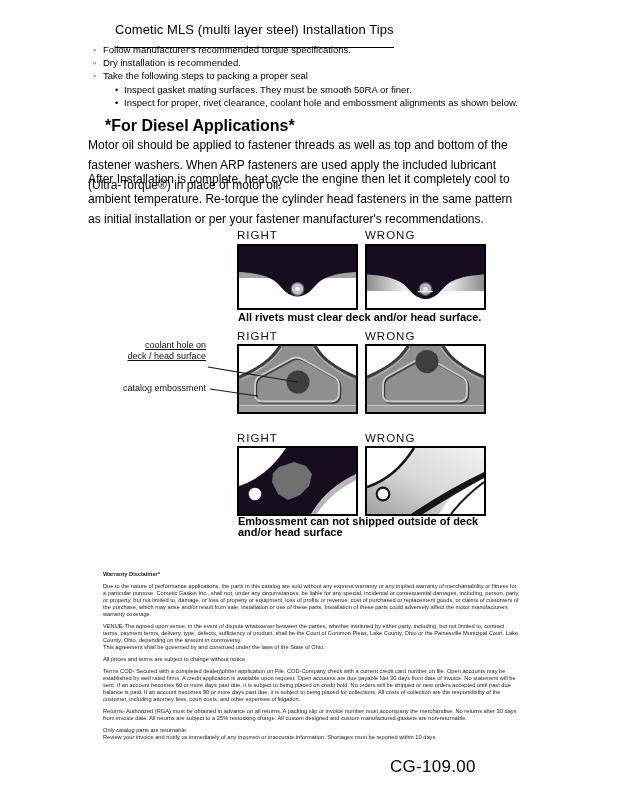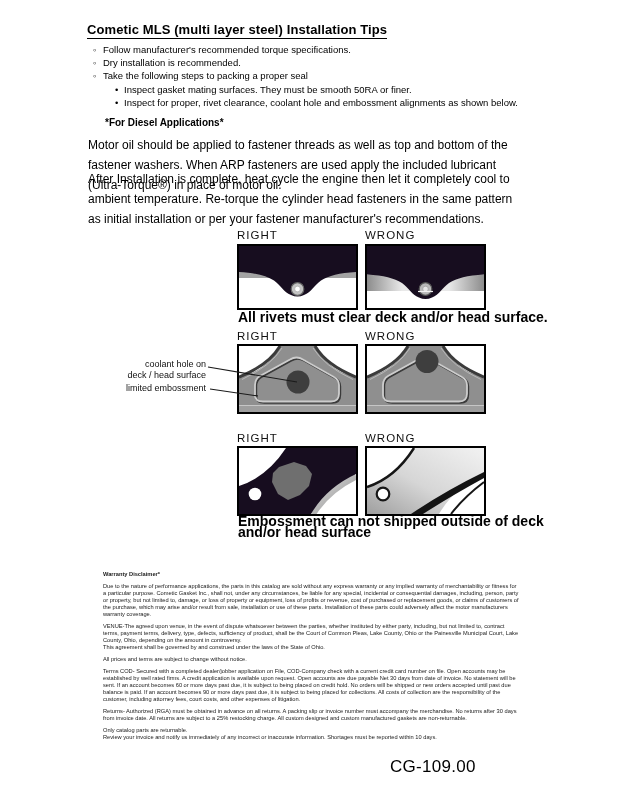--- a/index.html
+++ b/index.html
@@ -2,37 +2,37 @@
 <html><head>
 <meta charset="utf-8">
 <style>
   html,body{margin:0;padding:0;background:#ffffff;}
   .page{
     position:relative;width:618px;height:800px;background:#ffffff;overflow:hidden;
     font-family:"Liberation Sans", sans-serif;color:#000;
   }
   .abs{position:absolute;}
   .doc-title{
-    left:87px;top:22px;font-size:13px;font-weight:bold;
-    border-bottom:1.6px solid #000;padding-bottom:1px;letter-spacing:0.1px;
+    left:115px;top:22px;font-size:13px;font-weight:normal;
+    border-bottom:1.6px solid #000;padding-bottom:10px;letter-spacing:0.1px;
   }
   .bullets{left:93px;top:43px;font-size:9.5px;line-height:13.2px;width:440px;}
   .b-row{display:flex;}
   .b-row .mk{width:10px;flex:none;}
   .b-row.sub{margin-left:22px;}
   .b-row.sub .mk{width:9px;}
-  .diesel-h{left:105px;top:117px;font-size:10px;font-weight:bold;}
+  .diesel-h{left:105px;top:117px;font-size:16px;font-weight:bold;}
   .body-para{left:88px;width:428px;font-size:12px;line-height:20px;}
   .p1{top:135px;}
   .p2{top:169px;}
   .note{top:218px;}
   .rw-label{width:121px;text-align:left;font-size:11.5px;letter-spacing:1px;color:#111;}
   .panel{width:121px;border:2px solid #000;background:#fff;box-sizing:border-box;line-height:0;}
   .panel svg{display:block;}
-  .caption{font-size:14px;font-weight:bold;line-height:10.5px;white-space:pre-line;}
+  .caption{font-size:11px;font-weight:bold;line-height:10.5px;white-space:pre-line;}
   .side-label{width:100px;left:106px;text-align:right;font-size:9px;line-height:10.5px;color:#111;}
   .warranty{left:103px;top:571px;width:416px;font-size:5.7px;line-height:7px;color:#1a1a1a;}
   .warranty .w-h{font-weight:bold;margin:0 0 5px 0;}
   .warranty p{margin:0 0 5px 0;white-space:pre-line;}
   .footer-code{left:390px;top:757px;font-size:17px;letter-spacing:0.3px;}
 </style>
 </head>
 <body>
 
 <div class="page">
@@ -101,25 +101,25 @@
         <line x1="51" y1="45.5" x2="66" y2="45.5" stroke="#f2f2f2" stroke-width="1.2"></line>
       </g>
     </svg>
   </div>
 
   <div class="abs caption" style="left:238px;top:312px;">All rivets must clear deck and/or head surface.</div>
 
   <div class="abs rw-label" style="left:237px;top:330px;">RIGHT</div>
   <div class="abs rw-label" style="left:365px;top:330px;">WRONG</div>
 
-  <div class="abs side-label" style="top:359px;">
+  <div class="abs side-label" style="top:340px;text-decoration:underline;">
     <div>coolant hole on</div>
     <div>deck / head surface</div>
   </div>
-  <div class="abs side-label" style="top:383px;">limited embossment</div>
+  <div class="abs side-label" style="top:383px;">catalog embossment</div>
 
   <div class="abs panel" style="left:237px;top:344px;height:70px;">
     <svg width="117" height="66" viewBox="0 0 117 66">
       <rect x="0" y="0" width="117" height="66" fill="#8f8f8f"></rect>
       <rect x="0" y="59.5" width="117" height="6.5" fill="#9e9e9e"></rect>
       <line x1="0" y1="59.5" x2="117" y2="59.5" stroke="#c6c6c6" stroke-width="1"></line>
       <path d="M0,0 H41 Q30,19 14,26.5 Q6,29.5 0,31 Z" fill="#ffffff"></path>
       <path d="M41,0 Q30,19 0,31" fill="none" stroke="#3b3b3b" stroke-width="3"></path>
       <path d="M43,2 Q32,20 3,33.5" fill="none" stroke="#b9b9b9" stroke-width="1"></path>
       <path d="M117,0 H76 Q87,19 103,26.5 Q111,29.5 117,31 Z" fill="#ffffff"></path>

